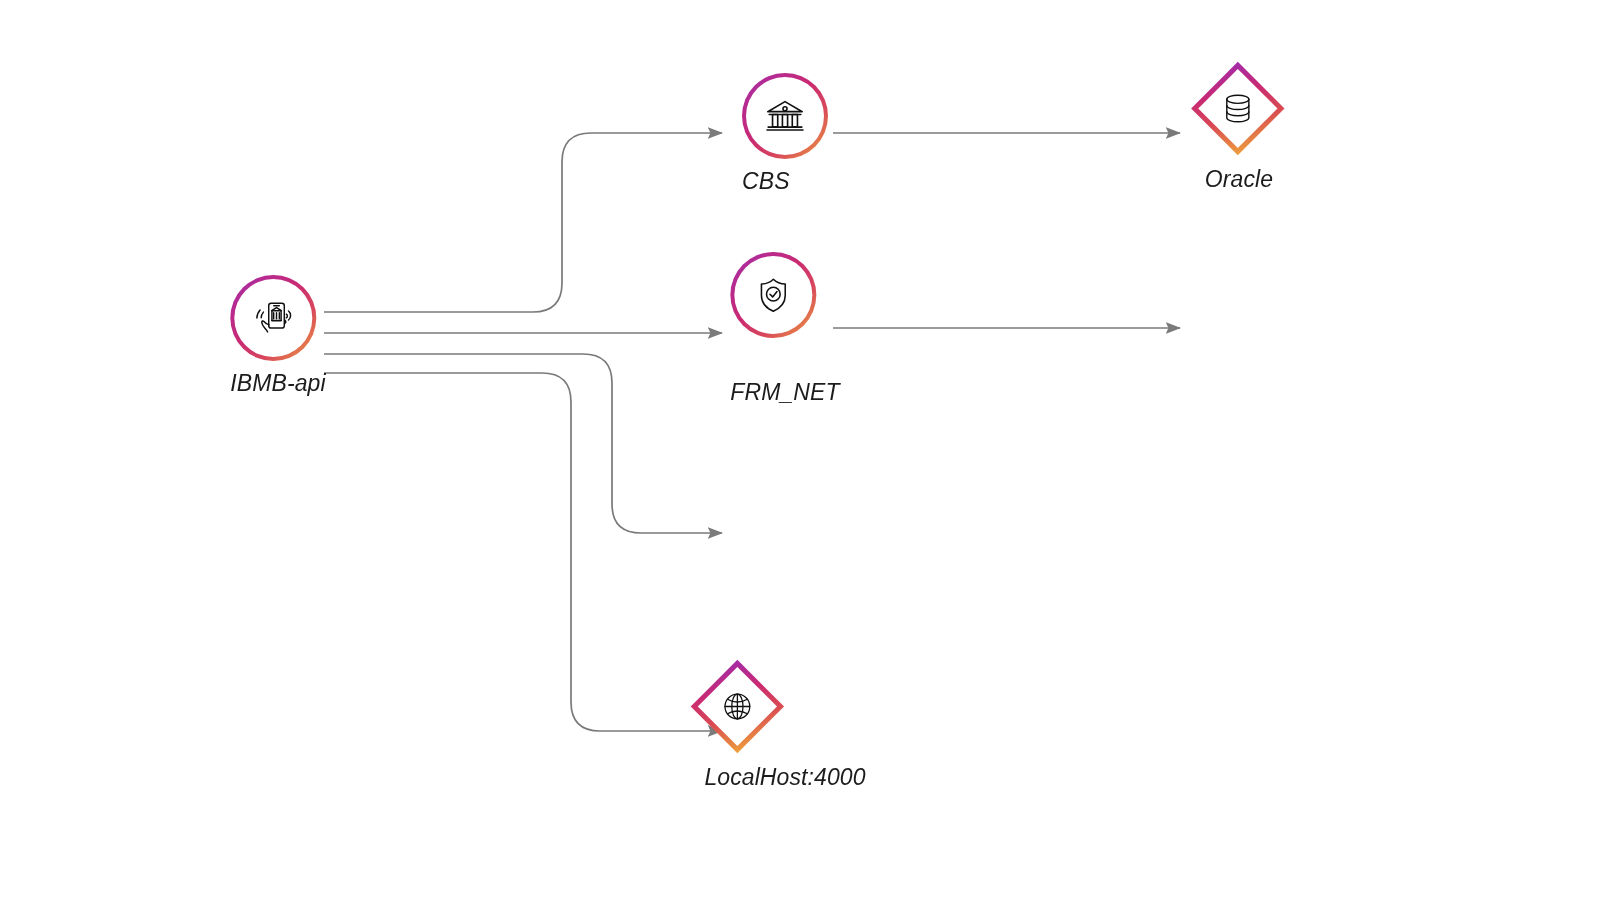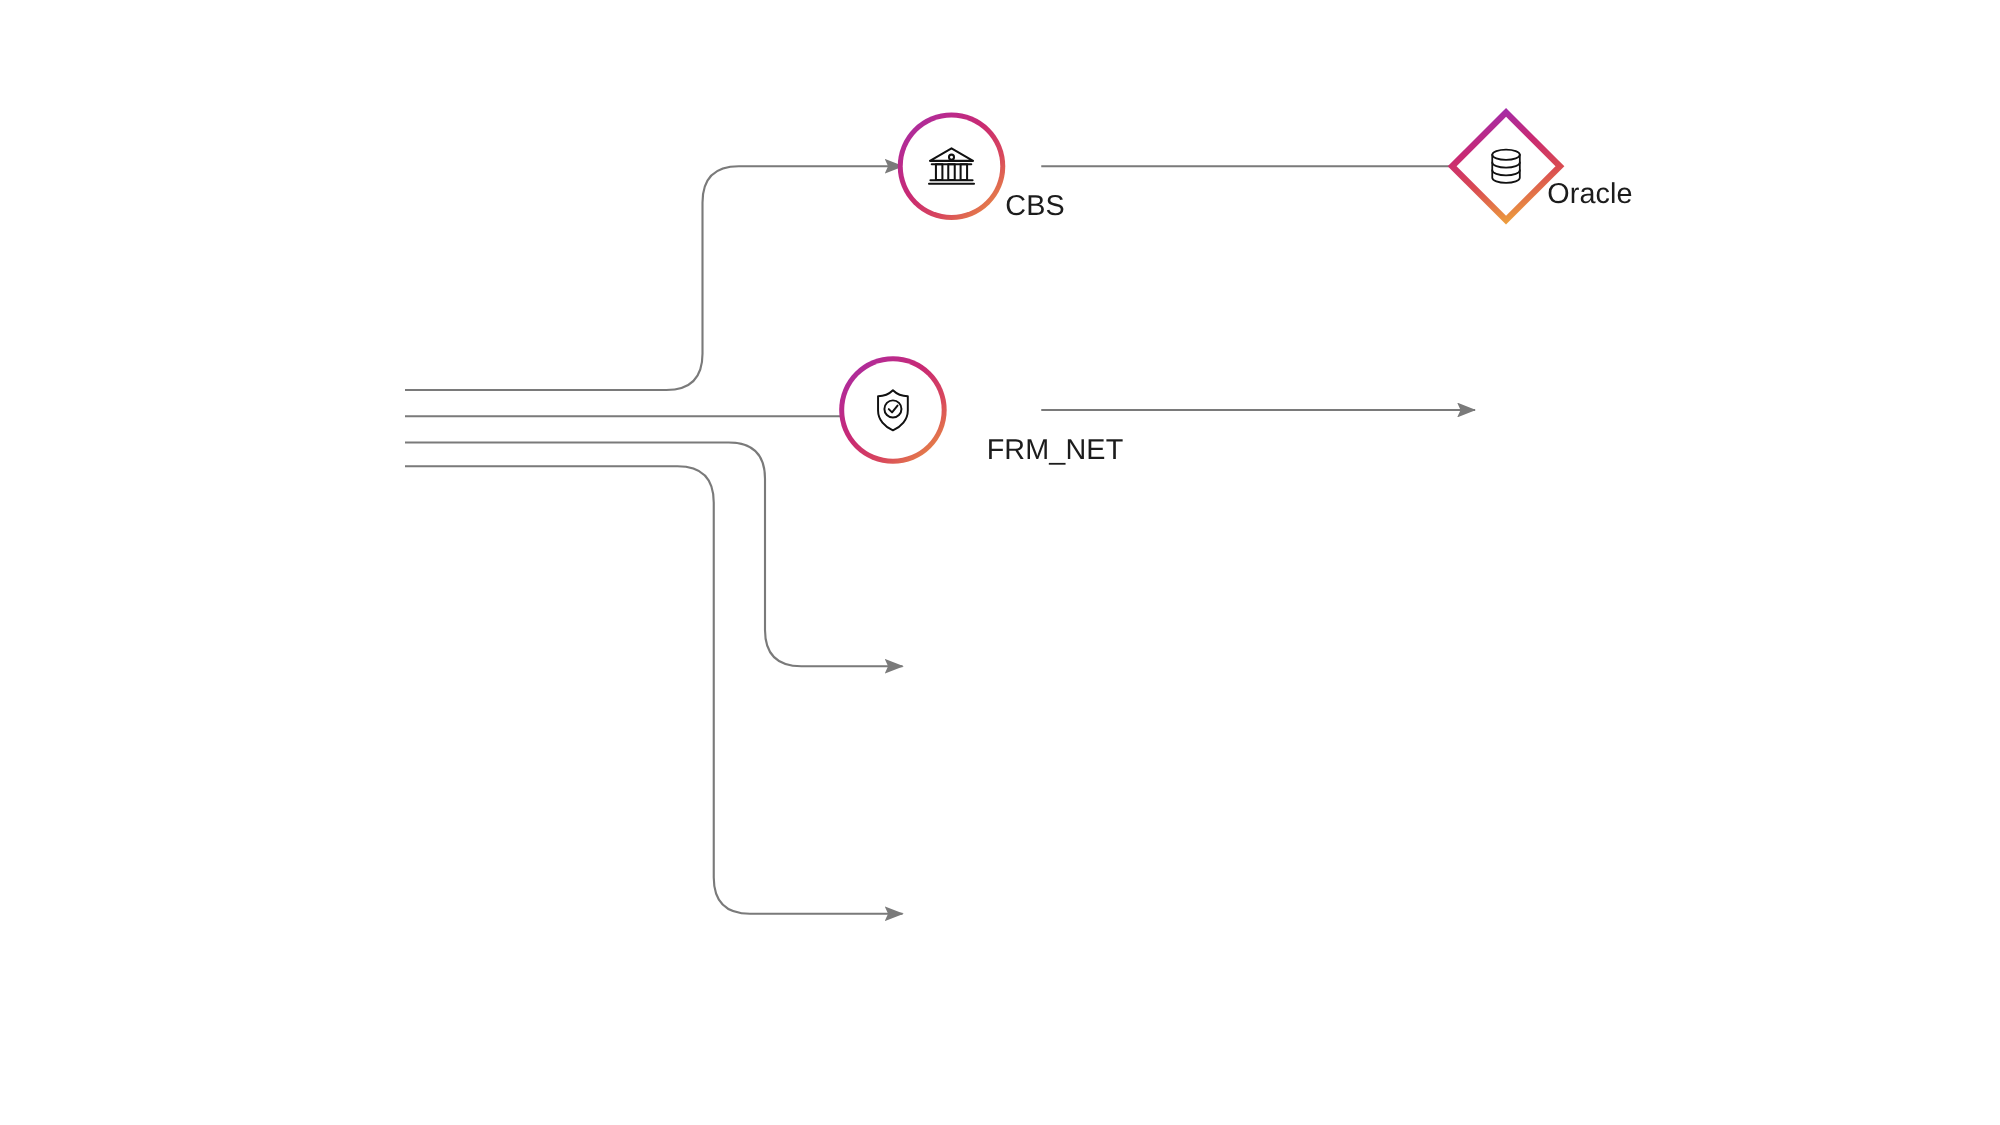--- a/index.html
+++ b/index.html
@@ -23,22 +23,23 @@
     position: absolute;
     left: 0;
     top: 0;
     width: 1600px;
     height: 900px;
   }
   .node {
     position: absolute;
     transform: translate(-50%, -50%);
     display: flex;
-    flex-direction: row;
-    align-items: flex-end;
+    flex-direction: column;
+    align-items: flex-start;
+    font-style: italic;
   }
   
   .circle-node-shape {
     width: 86px;
     height: 86px;
     border-radius: 50%;
     padding: 4px;
     box-sizing: border-box;
     display: flex;
     align-items: center;
@@ -127,20 +128,43 @@
       <path d="M 324,354 L 583,354 Q 612,354 612,383 L 612,504 Q 612,533 641,533 L 722,533" marker-end="url(#arrowhead)"></path>
 
       <path d="M 324,373 L 542,373 Q 571,373 571,402 L 571,702 Q 571,731 600,731 L 722,731" marker-end="url(#arrowhead)"></path>
 
       <path d="M 833,133 L 1180,133" marker-end="url(#arrowhead)"></path>
 
       <path d="M 833,328 L 1180,328" marker-end="url(#arrowhead)"></path>
     </g>
   </svg>
 
+  <div class="node circle-node" style="left:278px; top:335px;">
+    <div class="circle-node-shape" style="background: linear-gradient(135deg,#9b2fae 0%,#b82a8f 22%,#c92a72 45%,#d8475c 68%,#eda33c 100%);">
+      <div class="circle-node-inner">
+        <span>
+          <svg class="icon-svg" width="44" height="44" viewBox="0 0 48 48" fill="none" stroke="#111111" stroke-width="1.6" stroke-linecap="round" stroke-linejoin="round">
+            <rect x="19" y="8" width="17" height="27" rx="2.6"></rect>
+            <path d="M24.5 10.6 h6"></path>
+            <rect x="22.5" y="16" width="10" height="11"></rect>
+            <path d="M22.2 16 L27.5 12.6 L32.8 16"></path>
+            <path d="M24.4 18.2 v6.6 M27.5 18.2 v6.6 M30.6 18.2 v6.6"></path>
+            <path d="M22.5 26.6 h10"></path>
+            <path d="M19.4 31.5 c-2.6 -0.6 -4.4 -2.1 -5.6 -3.6 c-1 -1.2 -2.6 -0.6 -2.4 0.9 c0.2 1.9 1.6 4.2 3.2 6 c1.4 1.6 2.6 2.9 3.2 4.4"></path>
+            <path d="M13.2 17.6 c-1.6 1.8 -2.4 4 -2.4 6.2"></path>
+            <path d="M9.6 15.2 c-2.3 2.5 -3.5 5.6 -3.5 8.8"></path>
+            <path d="M38.2 19.8 c1.5 1 1.5 3 0 4"></path>
+            <path d="M40.6 16.4 c3 2.3 3 7.5 0 9.8"></path>
+            <path d="M36.6 26.4 c1.3 0.9 1.3 2.6 0 3.5"></path>
+          </svg>
+        </span>
+      </div>
+    </div>
+    <div class="node-label">IBMB-api</div>
+  </div>
 
   <div class="node circle-node" style="left:785px; top:133px;">
     <div class="circle-node-shape" style="background: linear-gradient(135deg,#9b2fae 0%,#b82a8f 22%,#c92a72 45%,#d8475c 68%,#eda33c 100%);">
       <div class="circle-node-inner">
         <span>
           <svg class="icon-svg" width="46" height="46" viewBox="0 0 48 48" fill="none" stroke="#111111" stroke-width="1.7" stroke-linecap="round" stroke-linejoin="round">
             <path d="M6 19.5 L24 9 L42 19.5 Z"></path>
             <circle cx="24" cy="16.4" r="2.1"></circle>
             <path d="M7.5 22.4 h33"></path>
             <rect x="11" y="22.4" width="5.4" height="13"></rect>
@@ -164,20 +188,37 @@
             <circle cx="24" cy="23" r="7.8"></circle>
             <path d="M20.2 23.2 L23.2 26.2 L28.2 20"></path>
           </svg>
         </span>
       </div>
     </div>
     <div class="node-label">FRM_NET</div>
   </div>
 
 
+  <div class="node diamond-node" style="left:785px; top:731px;">
+    <div class="diamond-node-shape" style="background: linear-gradient(120deg,#a32ba8 0%,#c92a72 32%,#d94a52 62%,#eda03c 100%);">
+      <div class="diamond-node-inner">
+        <span class="diamond-icon-holder">
+          <svg class="icon-svg" width="34" height="34" viewBox="0 0 40 40" fill="none" stroke="#111111" stroke-width="1.5" stroke-linecap="round" stroke-linejoin="round">
+            <circle cx="20" cy="20" r="14.6"></circle>
+            <ellipse cx="20" cy="20" rx="6.6" ry="14.6"></ellipse>
+            <path d="M20 5.4 v29.2"></path>
+            <path d="M5.4 20 h29.2"></path>
+            <path d="M8.4 11.4 C12 13.6 15.9 14.7 20 14.7 C24.1 14.7 28 13.6 31.6 11.4"></path>
+            <path d="M8.4 28.6 C12 26.4 15.9 25.3 20 25.3 C24.1 25.3 28 26.4 31.6 28.6"></path>
+          </svg>
+        </span>
+      </div>
+    </div>
+    <div class="node-label">LocalHost:4000</div>
+  </div>
 
   <div class="node diamond-node" style="left:1239px; top:133px;">
     <div class="diamond-node-shape" style="background: linear-gradient(120deg,#a32ba8 0%,#c92a72 32%,#d94a52 62%,#eda03c 100%);">
       <div class="diamond-node-inner">
         <span class="diamond-icon-holder">
           <svg class="icon-svg" width="32" height="34" viewBox="0 0 36 38" fill="none" stroke="#111111" stroke-width="1.6" stroke-linecap="round" stroke-linejoin="round">
             <ellipse cx="18" cy="8.6" rx="12.4" ry="4.6"></ellipse>
             <path d="M5.6 8.6 v20.8 C5.6 31.9 11.2 34 18 34 C24.8 34 30.4 31.9 30.4 29.4 V8.6"></path>
             <path d="M5.6 15.6 C5.6 18.1 11.2 20.2 18 20.2 C24.8 20.2 30.4 18.1 30.4 15.6"></path>
             <path d="M5.6 22.6 C5.6 25.1 11.2 27.2 18 27.2 C24.8 27.2 30.4 25.1 30.4 22.6"></path>

